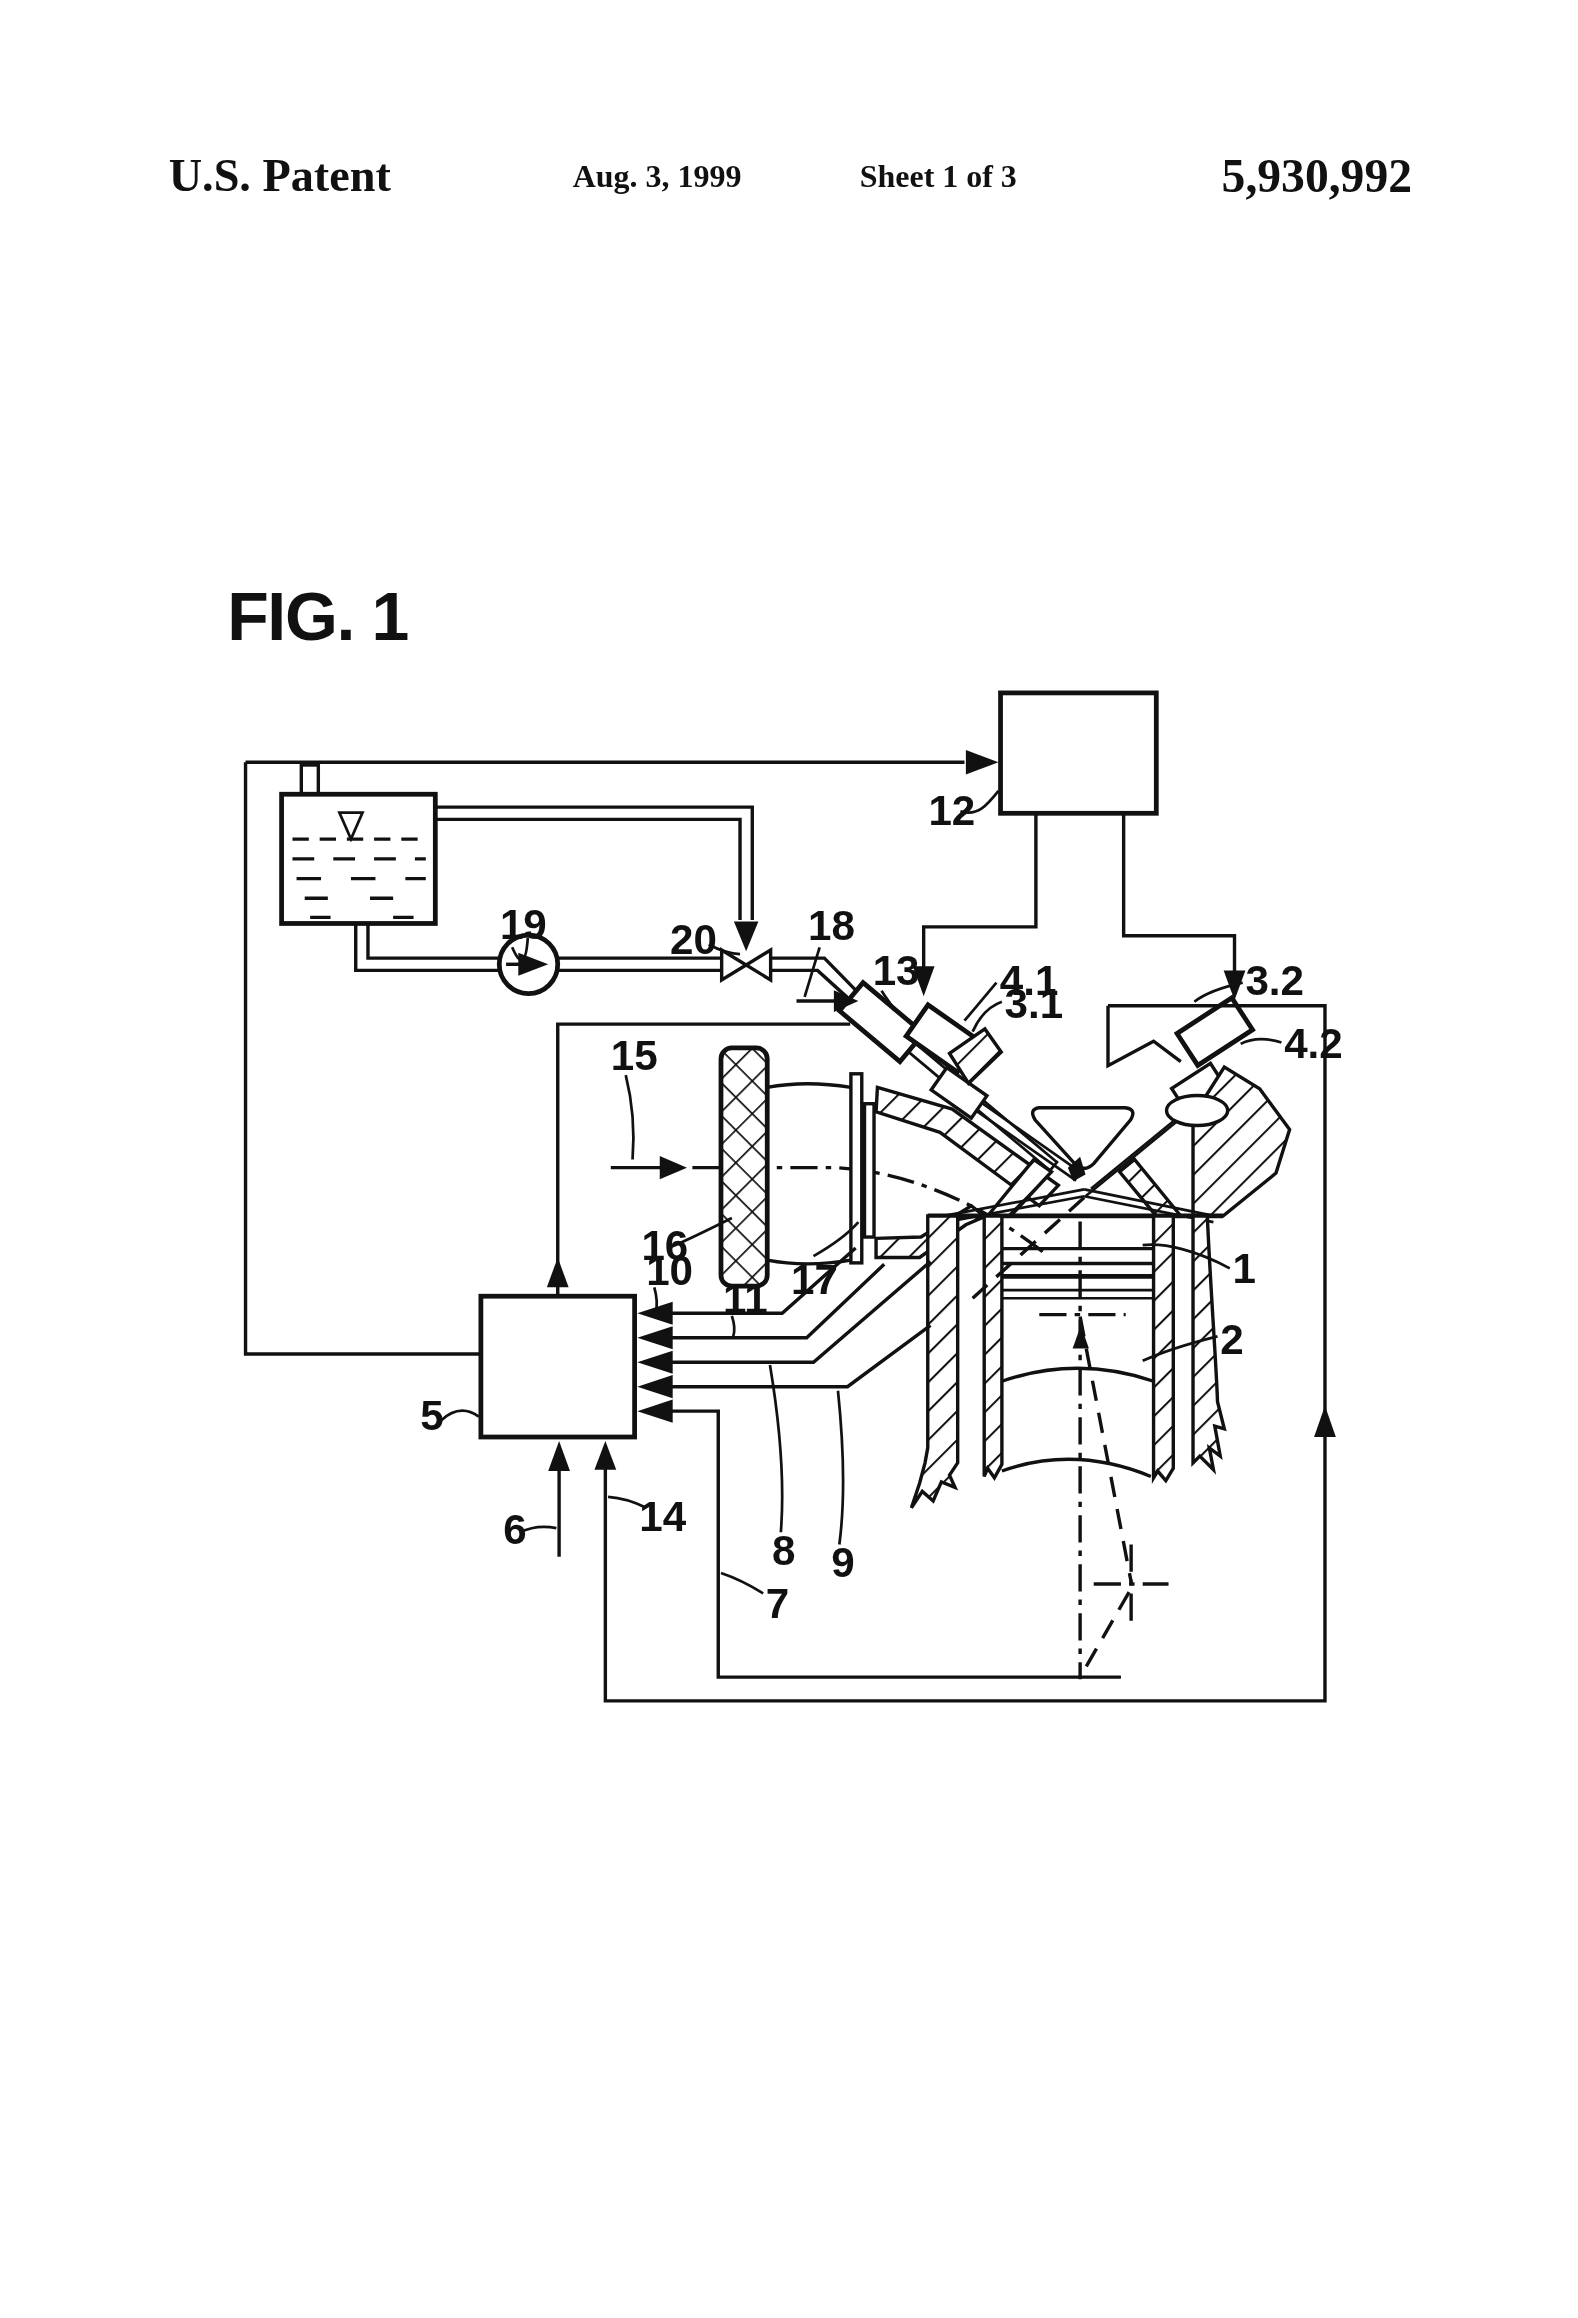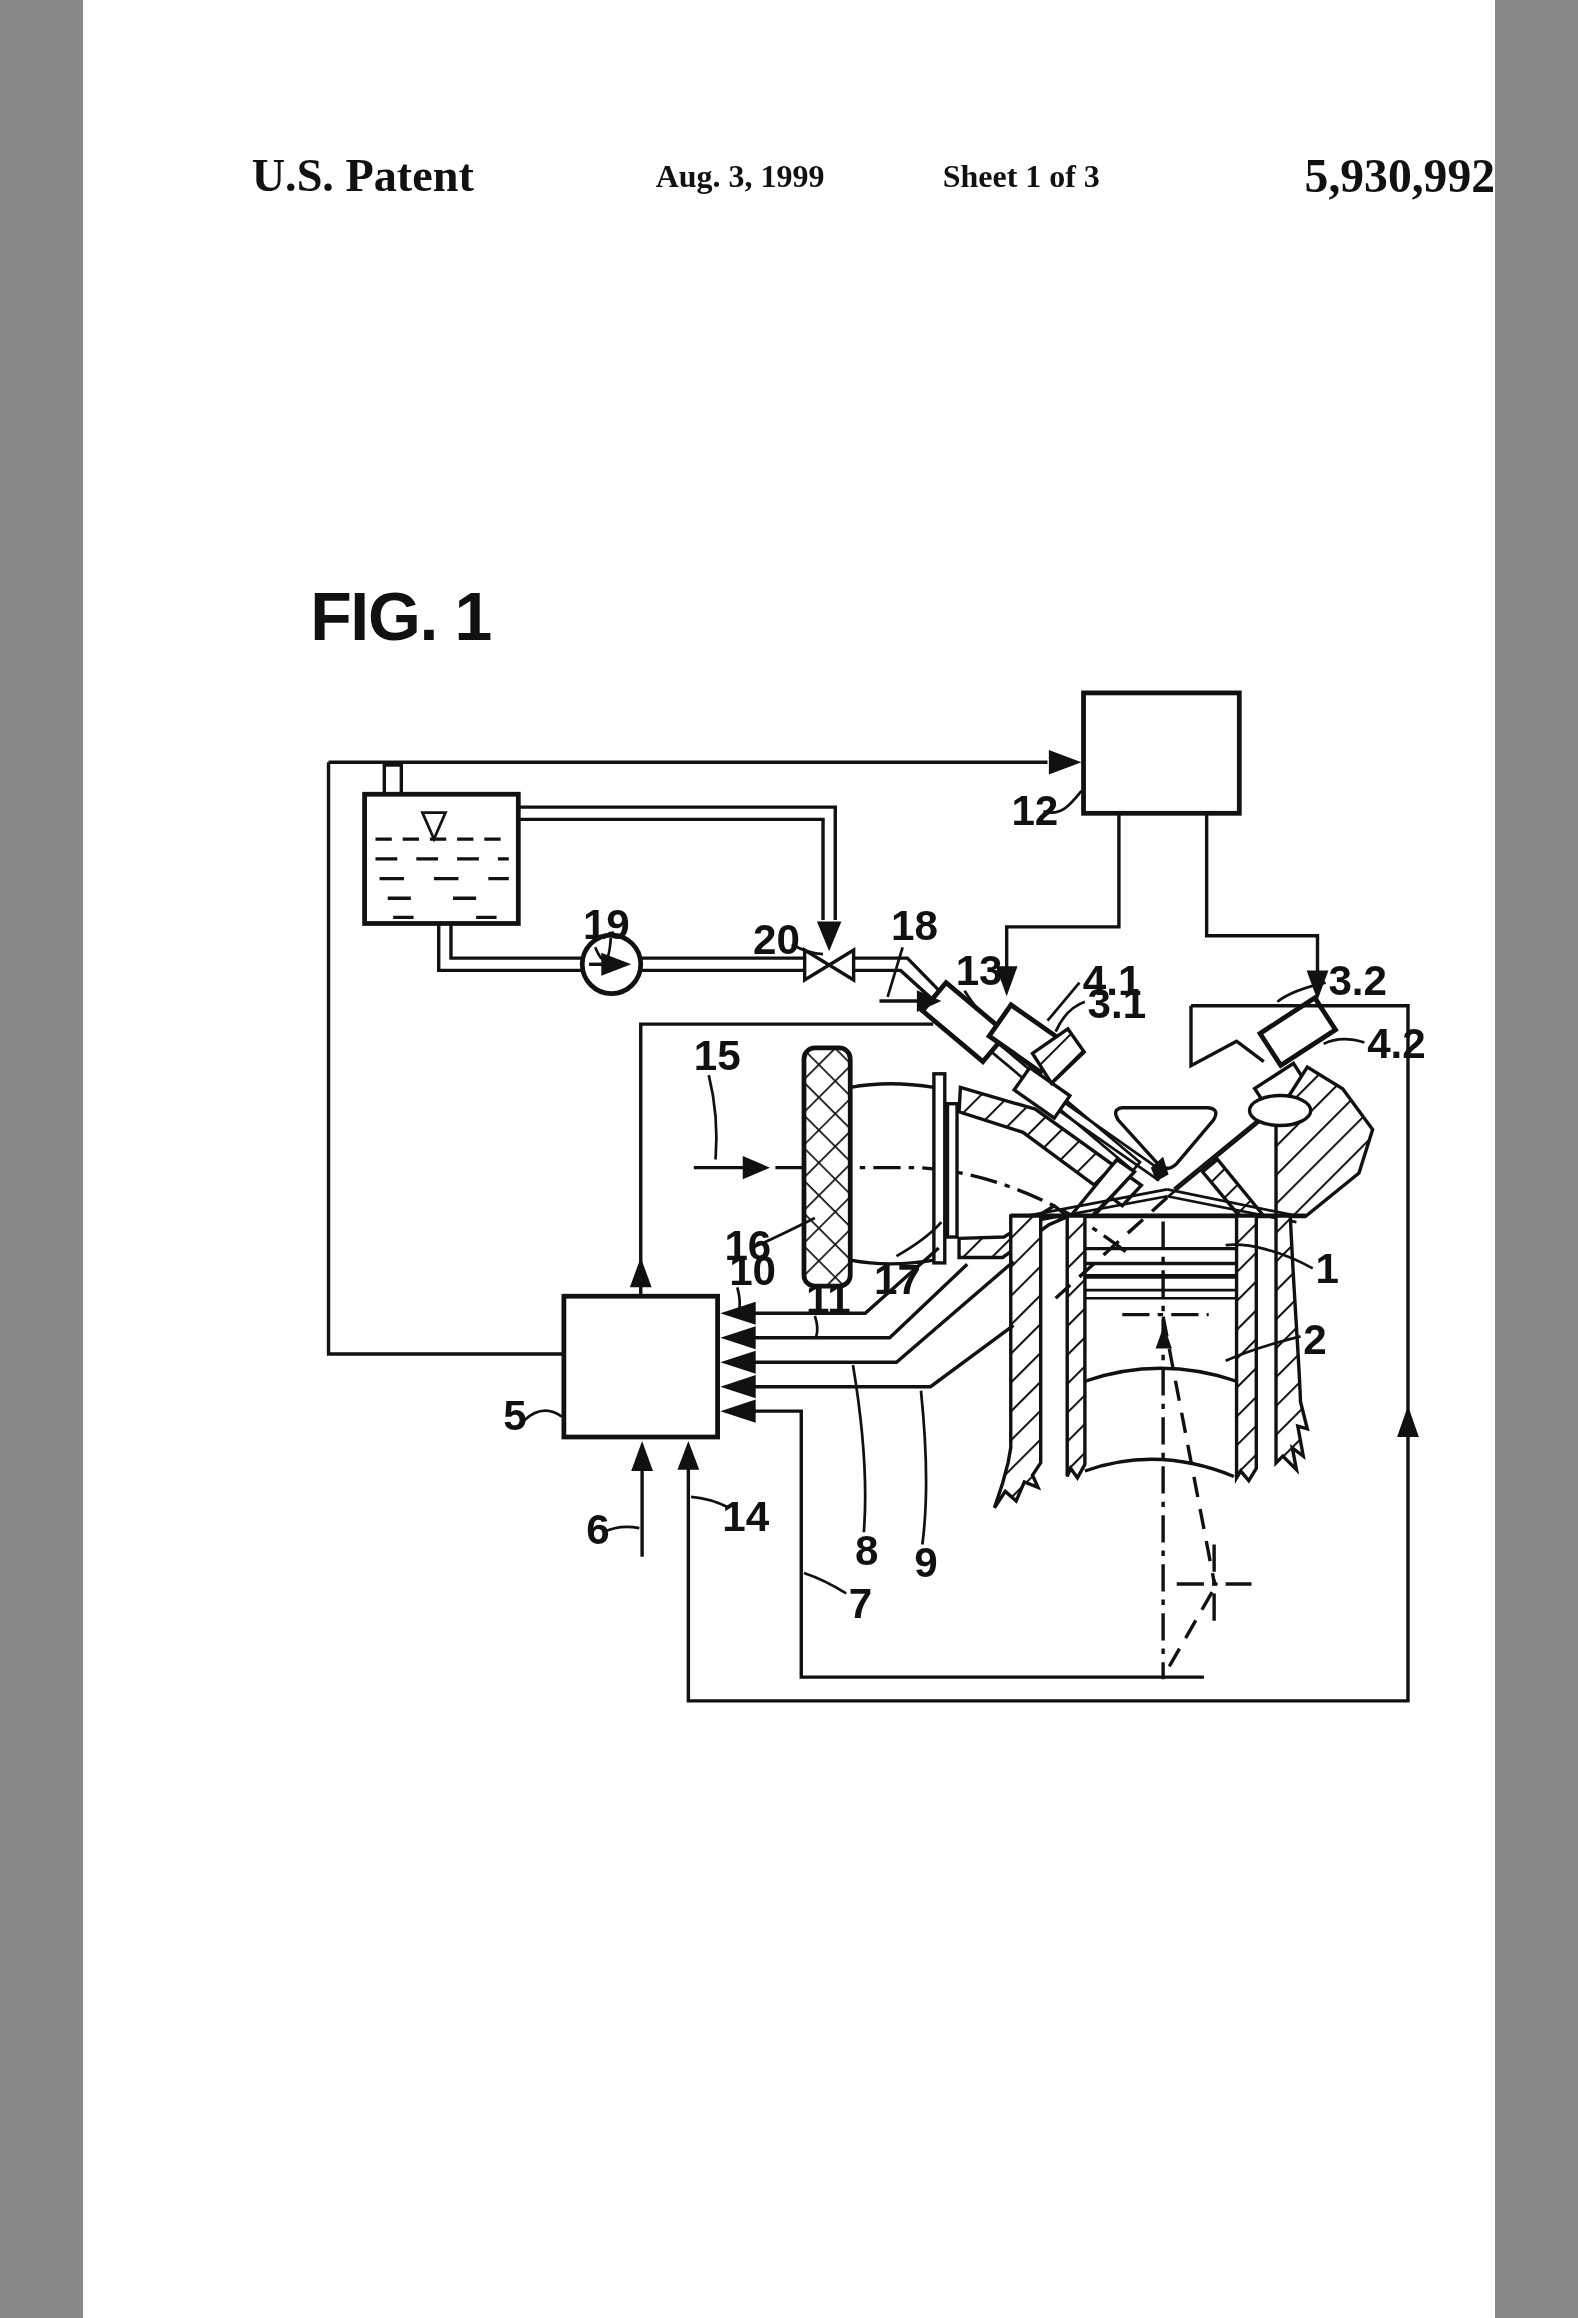--- a/index.html
+++ b/index.html
@@ -1,16 +1,16 @@
 <!DOCTYPE html>
 <html style="font-size:11px"><head>
 <meta charset="utf-8">
 <style>
   html,body{margin:0;padding:0;background:#888;}
-  .page{position:relative;width:1412px;height:2319px;background:#ffffff;margin:0 auto;
+  .page{position:relative;width:1578px;height:2319px;background:#ffffff;margin:0 auto;
         font-family:"Liberation Sans",sans-serif;}
   svg{position:absolute;inset:0;}
   .ln   {fill:none;stroke:#111;stroke-width:5;}
   .ln2  {fill:none;stroke:#111;stroke-width:7;}
   .lnw  {fill:#fff;stroke:#111;stroke-width:7;}
   .lnw5 {fill:#fff;stroke:#111;stroke-width:5;}
   .thin {fill:none;stroke:#111;stroke-width:4;}
   .dash {fill:none;stroke:#111;stroke-width:5;stroke-dasharray:30 18;}
   .dashdot{fill:none;stroke:#111;stroke-width:5;stroke-dasharray:40 12 8 12;}
   .blk  {fill:#111;stroke:none;}

